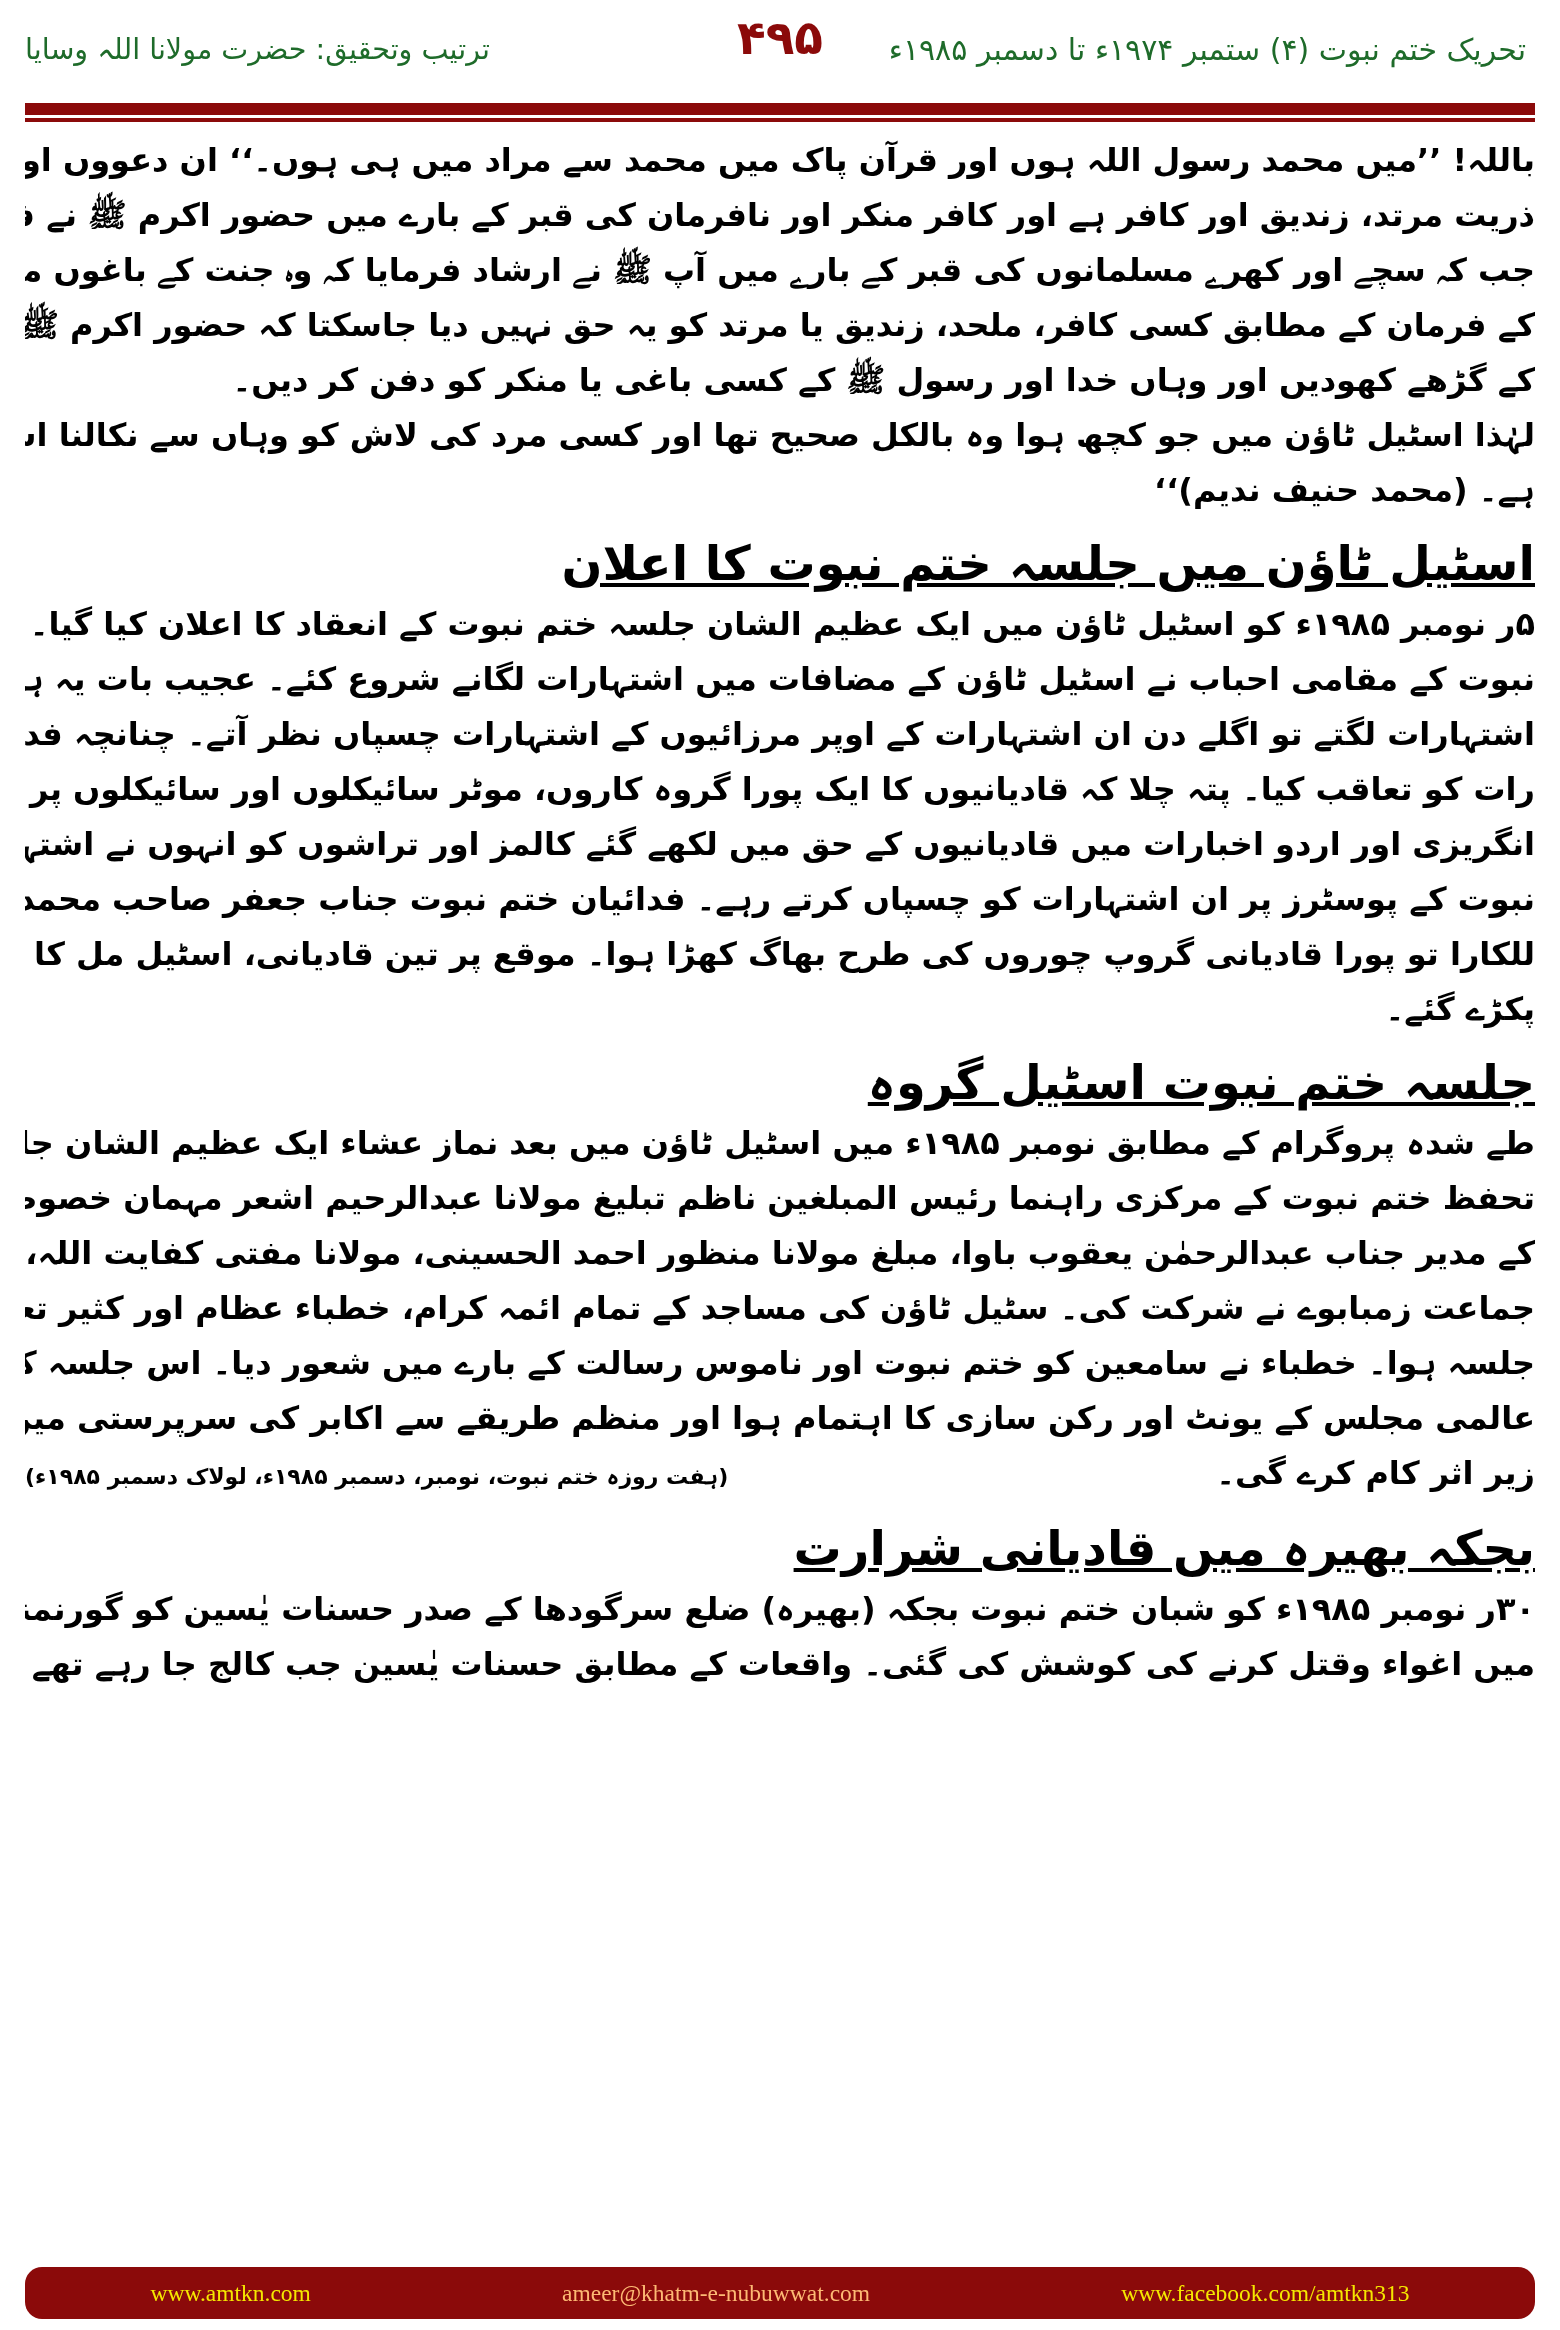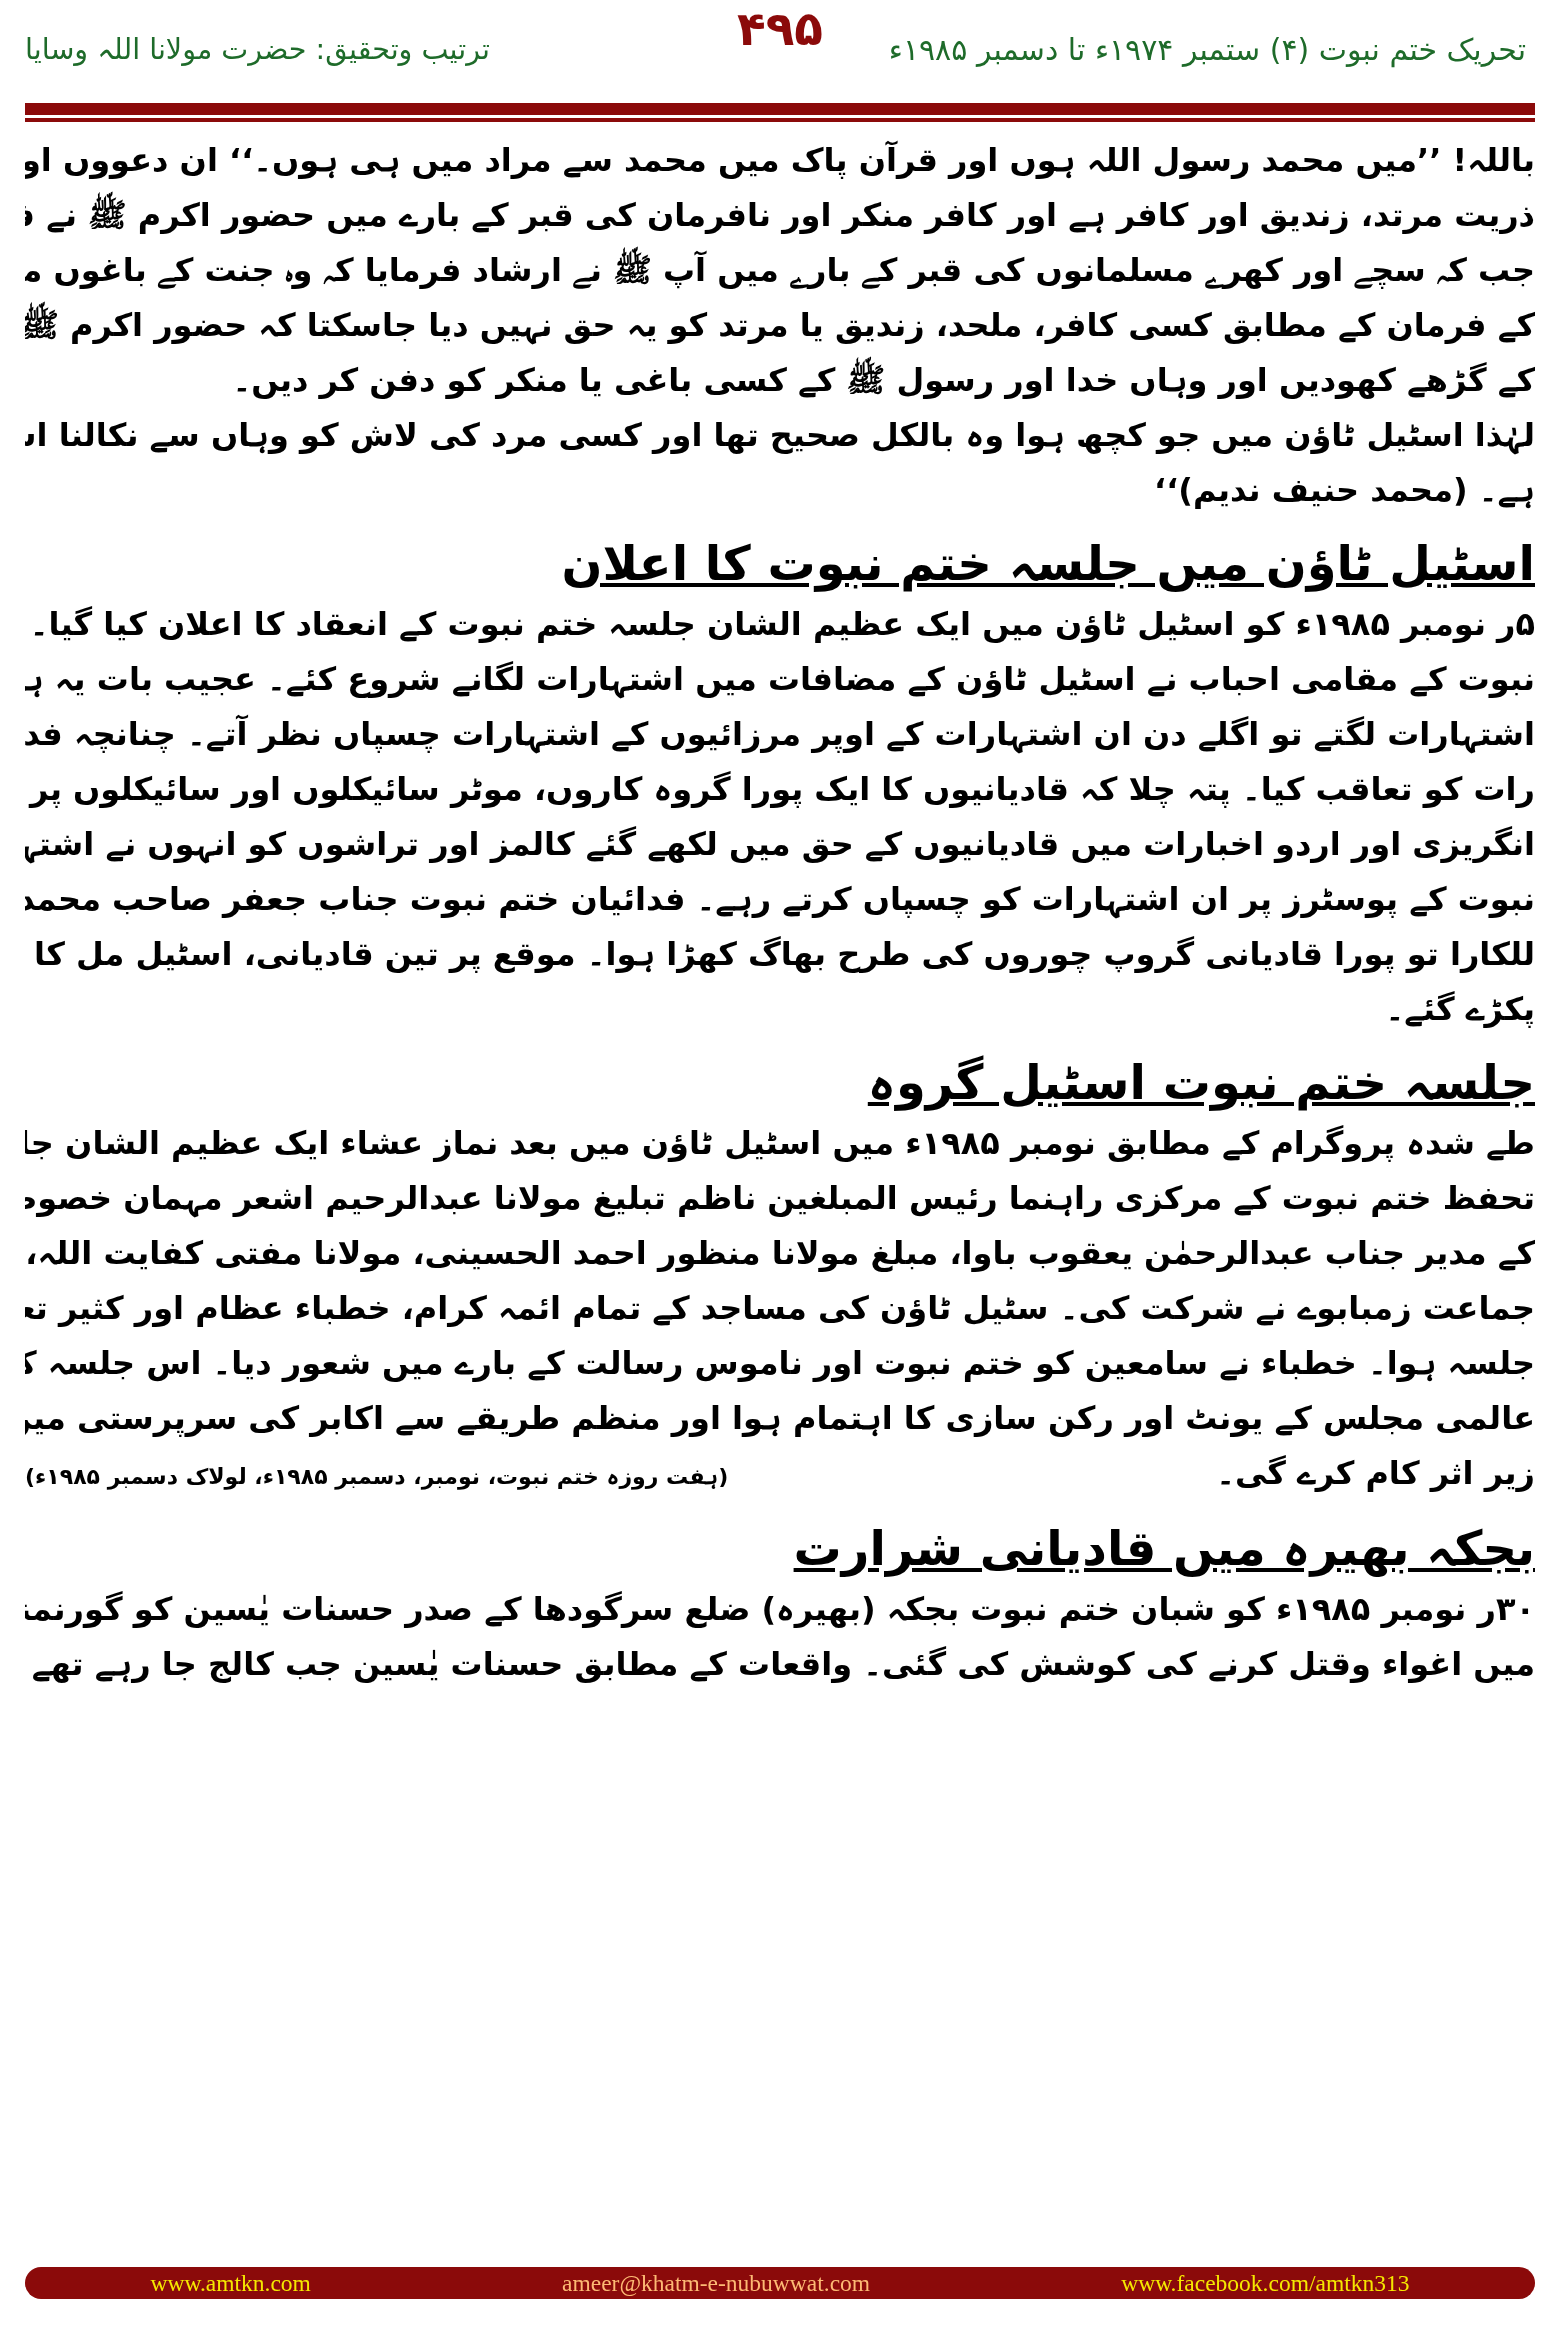--- a/index.html
+++ b/index.html
@@ -1,30 +1,30 @@
 <!DOCTYPE html>
 <html style="font-size:13.4px"><head>
 <meta charset="utf-8">
 <style>
   html, body { margin:0; padding:0; background:#ffffff; }
   body { width:1560px; height:2330px; position:relative; overflow:hidden; font-family:"DejaVu Sans", sans-serif; color:#000; }
   .header { position:absolute; left:0; top:0; width:1560px; height:101px; }
   .hdr-right { position:absolute; right:34px; top:32px; color:#1e6b2a; font-size:30px; font-weight:normal; direction:rtl; white-space:nowrap; }
   .hdr-left { position:absolute; left:25px; top:32px; color:#1e6b2a; font-size:28.6px; font-weight:normal; direction:rtl; white-space:nowrap; }
-  .hdr-page { position:absolute; left:0; right:0; top:1px; text-align:center; color:#8b0a0a; font-size:47px; font-weight:bold; }
+  .hdr-page { position:absolute; left:0; right:0; top:10px; text-align:center; color:#8b0a0a; font-size:47px; font-weight:bold; }
   .rule-thick { position:absolute; left:25px; right:25px; top:103px; height:11.8px; background:#8b0a0a; }
   .rule-thin { position:absolute; left:25px; right:25px; top:118px; height:4.2px; background:#8b0a0a; }
   .content { position:absolute; left:25px; right:25px; top:133px; direction:rtl; }
   .para { font-size:32px; line-height:55px; font-weight:bold; text-align:justify; text-align-last:right; margin:0; }
   .line { display:block; text-align:justify; text-align-last:justify; white-space:nowrap; overflow:hidden; }
   .line.last { text-align-last:right; }
   .heading { font-size:48px; font-weight:bold; line-height:67px; margin:11.8px 0 0 0; text-align:right;text-decoration:underline; }
   .cite-row { display:flex; justify-content:space-between; align-items:baseline; font-size:32px; font-weight:bold; line-height:55px; }
   .cite { font-size:22px; font-weight:bold; direction:rtl; }
-  .footer { position:absolute; left:25px; right:25px; top:2267px; height:32px; background:#8b0a0a; display:flex; justify-content:space-around; align-items:center; font-family:"Liberation Serif", serif; font-size:23.5px;border-radius:17px; }
+  .footer { position:absolute; left:25px; right:25px; top:2267px; height:52px; background:#8b0a0a; display:flex; justify-content:space-around; align-items:center; font-family:"Liberation Serif", serif; font-size:23.5px;border-radius:17px; }
   .footer .y { color:#f5e800; }
   .footer .w { color:#fdba74; }
 </style>
 </head>
 <body>
 
 <div class="header">
   <div class="hdr-right">تحریک ختم نبوت (۴) ستمبر ۱۹۷۴ء تا دسمبر ۱۹۸۵ء</div>
   <div class="hdr-page">۴۹۵</div>
   <div class="hdr-left">ترتیب وتحقیق: حضرت مولانا اللہ وسایا</div>

